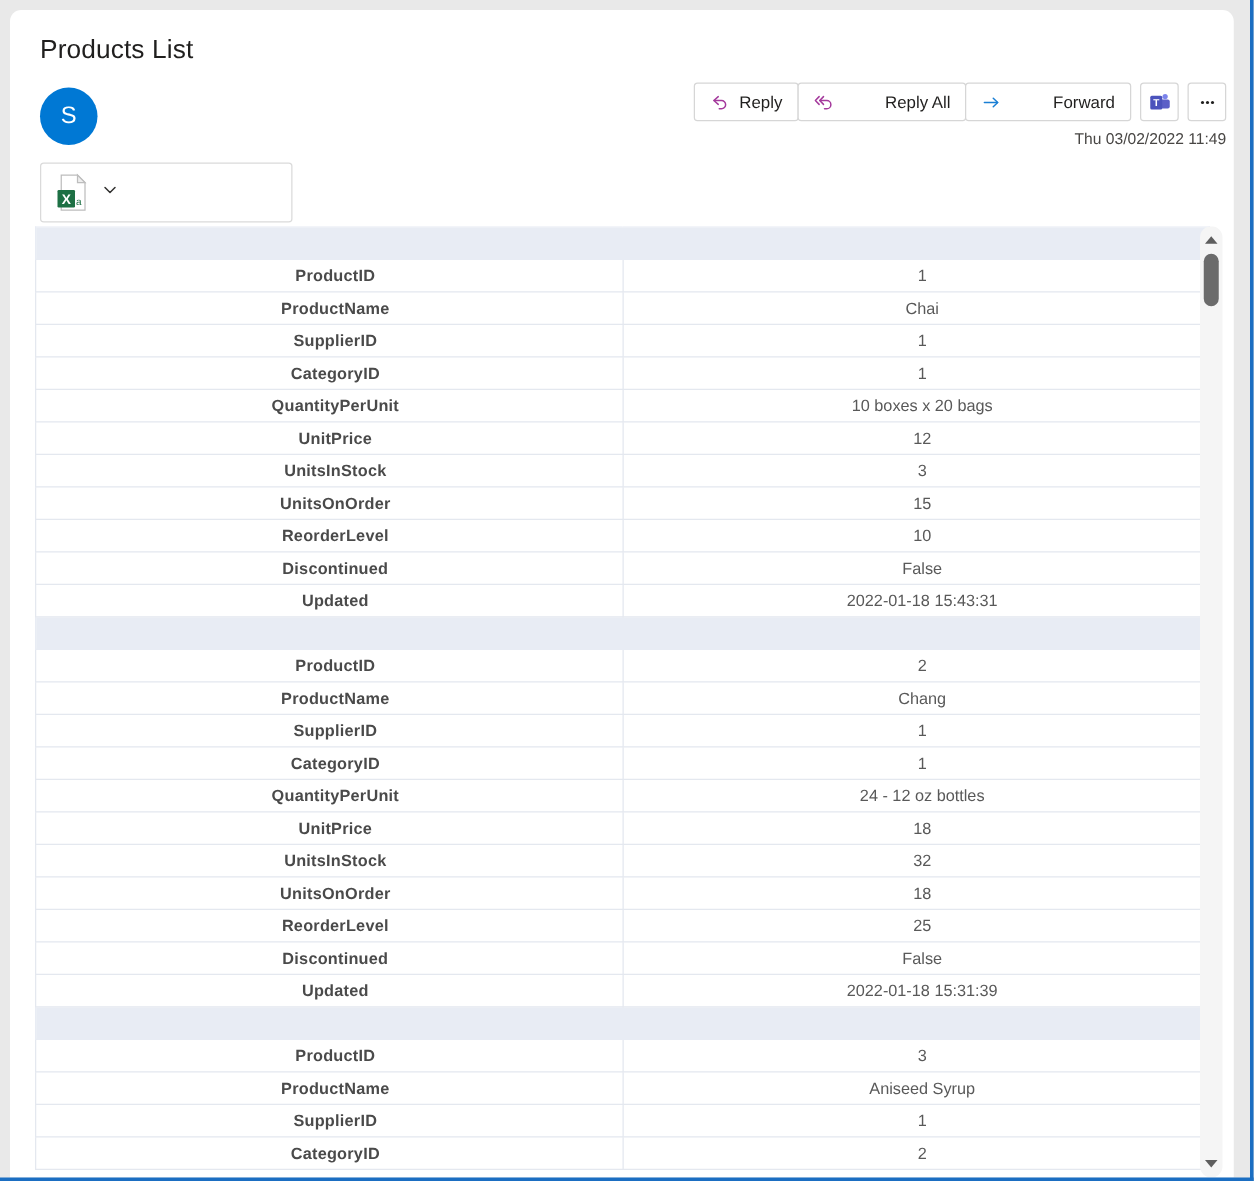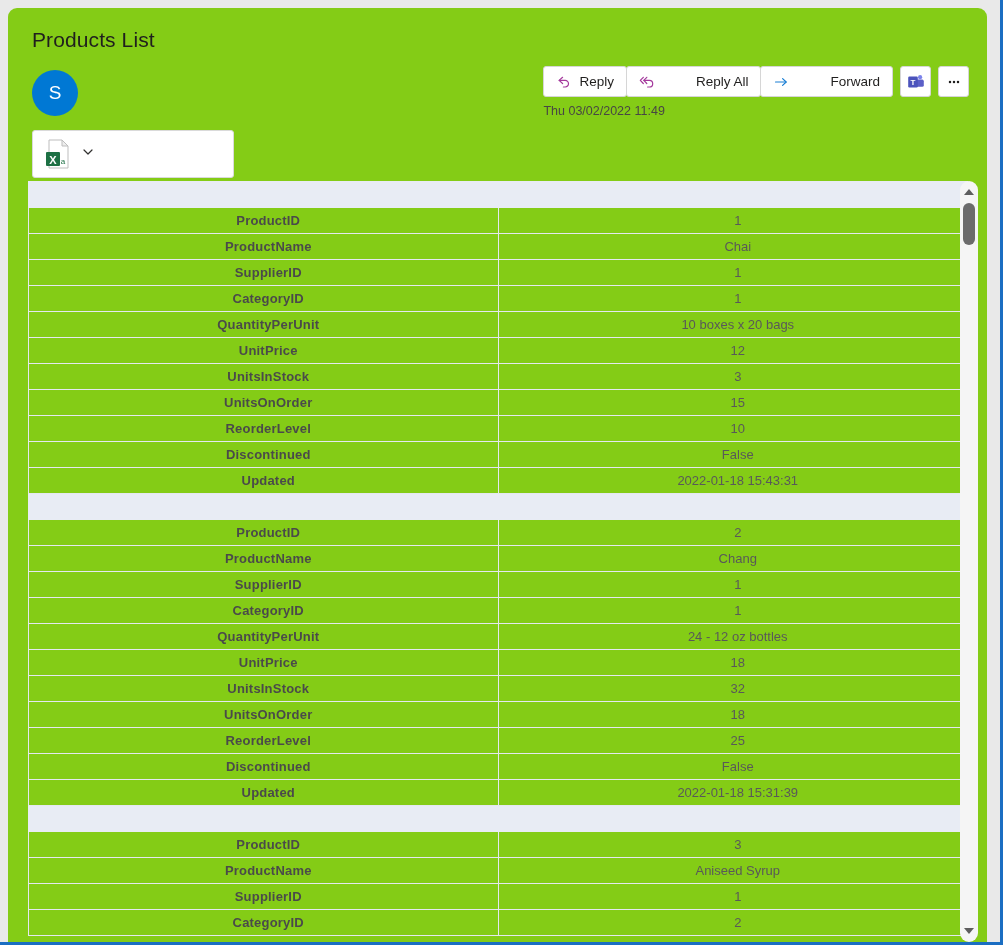--- a/index.html
+++ b/index.html
@@ -39,21 +39,21 @@
     height: 3px;
     background: #1b6ec2;
   }
 
   .reading-pane {
     position: absolute;
     left: 8px;
     top: 8px;
     width: 979px;
     height: 934px;
-    background: #84cc16;
+    background: #ffffff;
     border-radius: 9px 9px 0 0;
     box-sizing: border-box;
     overflow: hidden;
   }
 
   
   .msg-header {
     position: relative;
     padding: 20px 22px 0 24px;
   }
@@ -98,22 +98,23 @@
     font-size: 12.5px;
     color: #605e5c;
     margin-top: 3px;
     line-height: 16px;
   }
   .recipient-line .to-label { margin-right: 6px; }
 
   
   .toolbar-wrap {
     position: absolute;
-    right: 18px;
+    right: 6px;
     top: 58px;
+    text-align: right;
   }
 
   .toolbar {
     display: flex;
     gap: 0;
     align-items: stretch;
   }
 
   .tb-btn {
     background: #ffffff;

